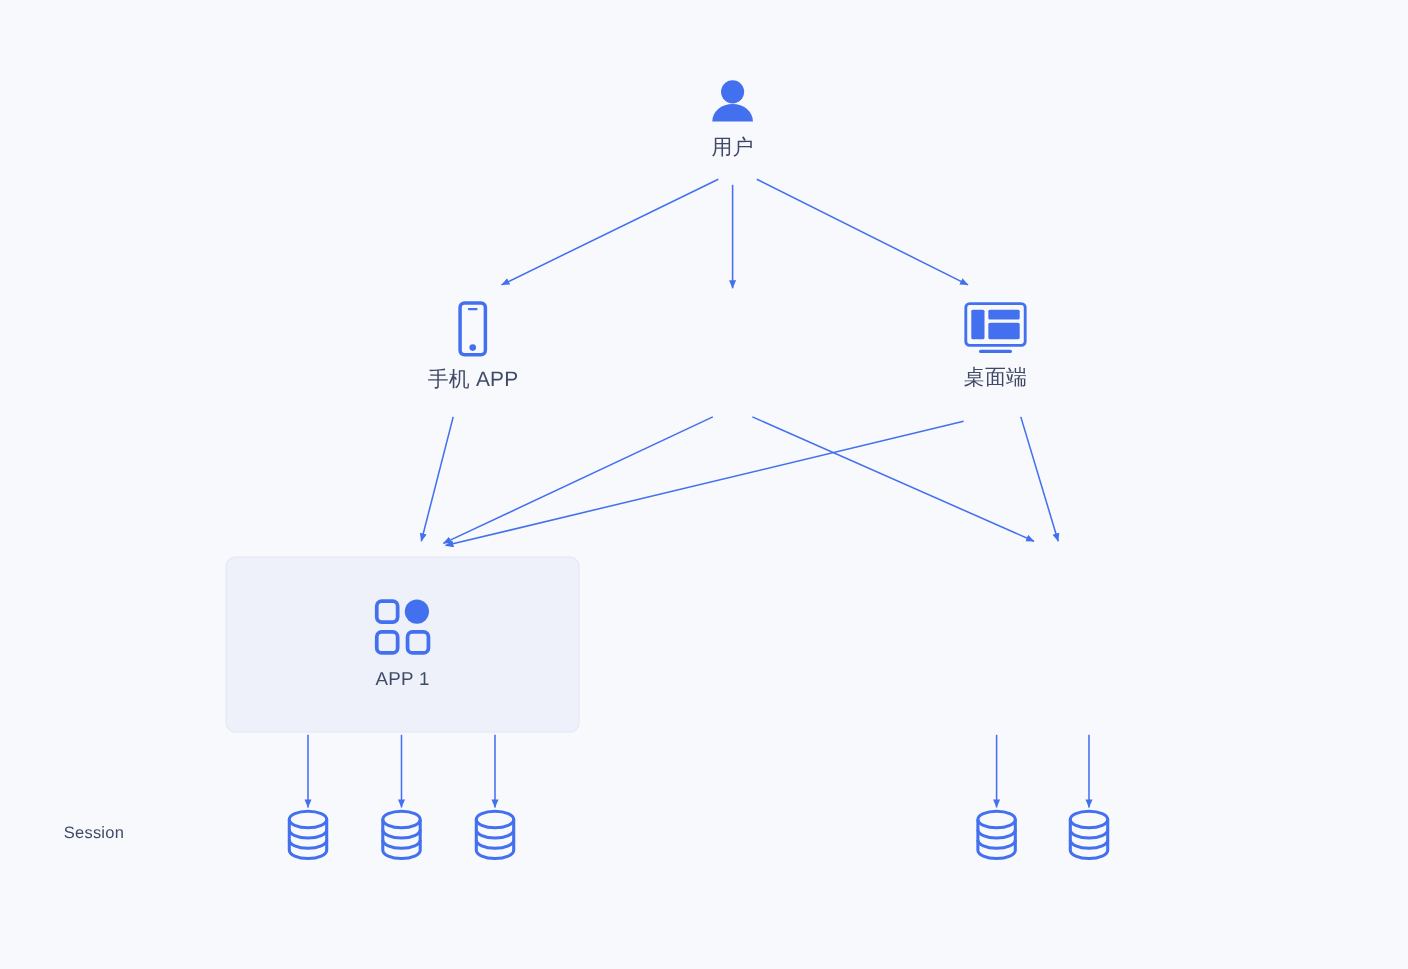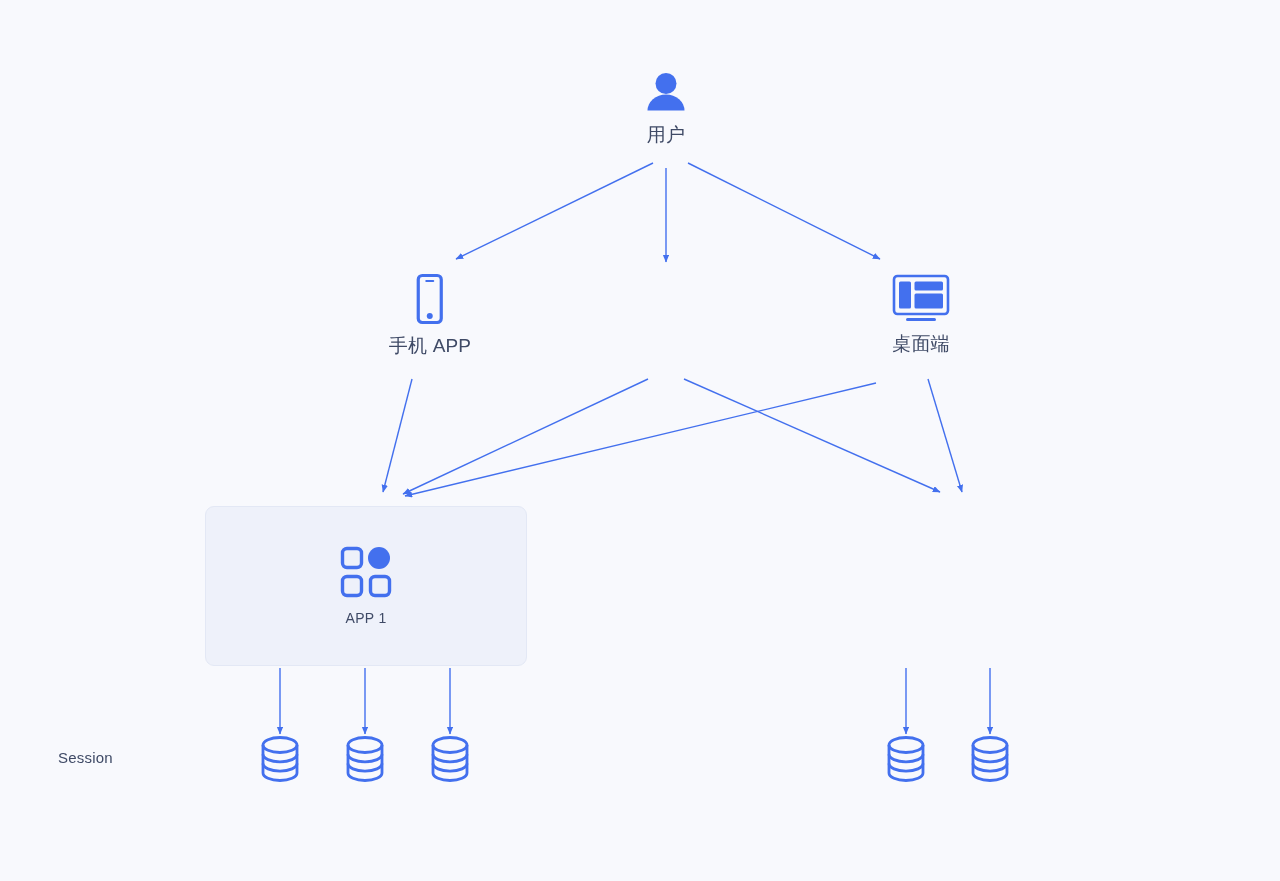--- a/index.html
+++ b/index.html
@@ -47,21 +47,21 @@
     background: #eef1fa;
     border: 1px solid #e3e8f5;
     border-radius: 9px;
     display: flex;
     flex-direction: column;
     align-items: center;
     justify-content: center;
   }
   .app-label {
     margin-top: 12px;
-    font-size: 14px;
+    font-size: 17px;
     color: #3f4a66;
     letter-spacing: 0.3px;
   }
   .session-label {
     position: absolute;
     font-size: 15px;
     color: #3f4a66;
     letter-spacing: 0.2px;
   }
   .db {
@@ -114,21 +114,21 @@
       <svg class="icon-svg" width="38" height="54" viewBox="0 0 38 54">
         <rect x="7.5" y="2.5" width="23" height="47" rx="4" ry="4" fill="none" stroke="#4370ee" stroke-width="3.2"></rect>
         <rect x="14.5" y="7" width="9" height="2" rx="1" fill="#4370ee"></rect>
         <circle cx="19" cy="43" r="3" fill="#4370ee"></circle>
       </svg>
     </span>
     <span class="node-label">手机 APP</span>
   </div>
 
 
-  <div class="node" id="node-desktop" style="left: 905px; top: 273px; transform: translateX(-50%); margin-left: 16px;">
+  <div class="node" id="node-desktop" style="left: 905px; top: 273px; transform: translateX(-50%);">
     <span class="icon-wrap">
       <svg class="icon-svg" width="62" height="52" viewBox="0 0 62 52">
         <rect x="4" y="3" width="54" height="38" rx="3.5" ry="3.5" fill="none" stroke="#4370ee" stroke-width="2.6"></rect>
         <rect x="9" y="8.5" width="12" height="27" rx="1.5" fill="#4370ee"></rect>
         <rect x="24.5" y="8.5" width="28.5" height="9" rx="1.5" fill="#4370ee"></rect>
         <rect x="24.5" y="20.5" width="28.5" height="15" rx="1.5" fill="#4370ee"></rect>
         <rect x="16" y="45" width="30" height="3" rx="1.5" fill="#4370ee"></rect>
       </svg>
     </span>
     <span class="node-label">桌面端</span>

